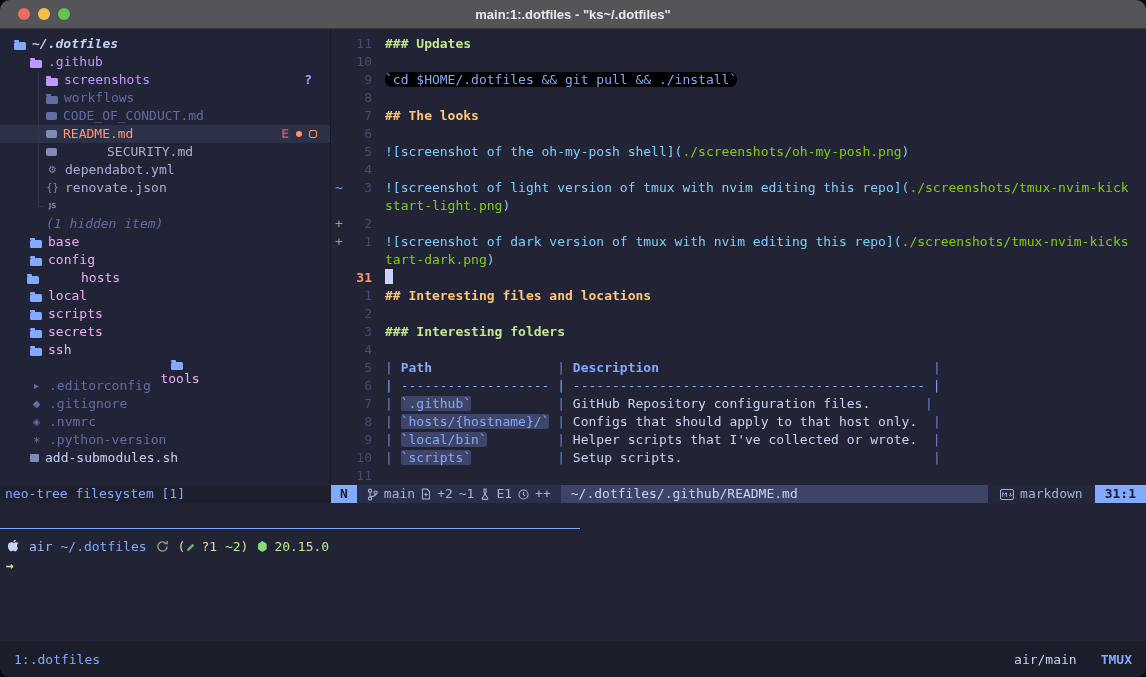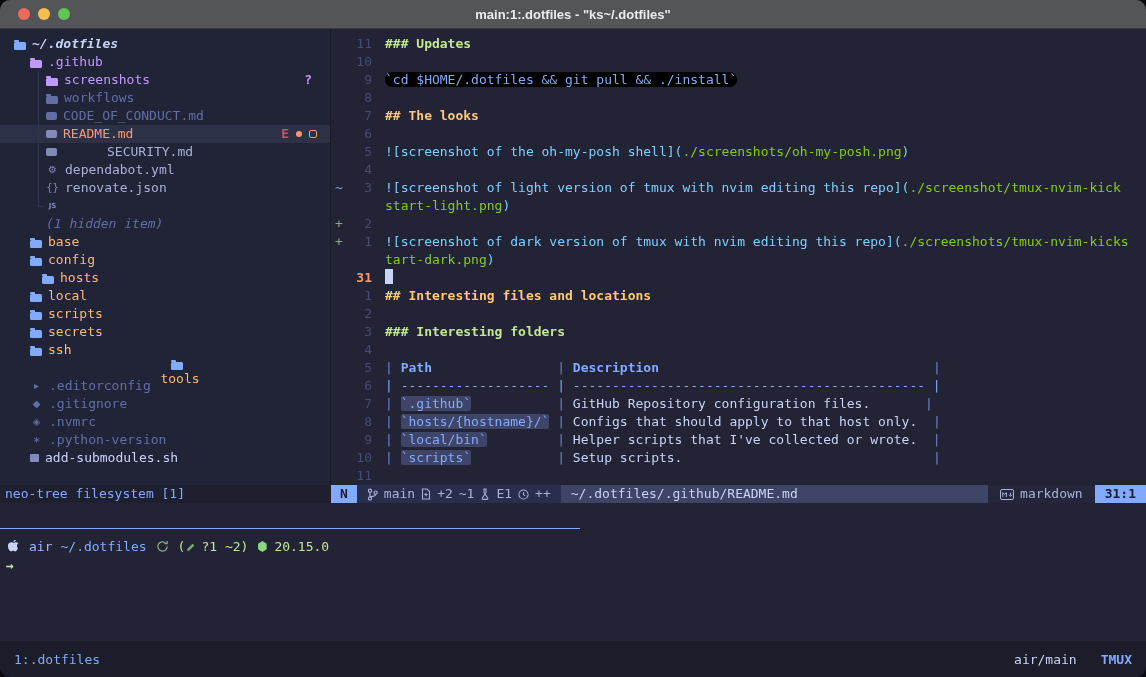--- a/index.html
+++ b/index.html
@@ -21,21 +21,21 @@
   .sicon{display:inline-flex;align-items:center;justify-content:center;width:13px;margin-right:6px;flex:none;
     font-family:"DejaVu Sans","Liberation Sans",sans-serif;font-size:10px;color:#828bb8;}
   .i-folder{position:relative;width:12px;height:8px;background:currentColor;border-radius:1.5px;margin-top:3px;}
   .i-folder::before{content:"";position:absolute;top:-2px;left:0;width:5px;height:2px;background:currentColor;border-radius:1px 1px 0 0;}
   .i-md{width:11px;height:8px;background:currentColor;border-radius:2px;}
   .i-js{font-size:7px;font-weight:bold;letter-spacing:0;}
   .i-sq{width:9px;height:8px;background:currentColor;border-radius:1px;}
   .c-root{color:#c8d3f5;font-weight:bold;font-style:italic;}
   .c-root .sicon{color:#82aaff;font-style:normal;}
   .c-purple{color:#c099ff;}.c-purple .sicon{color:#c099ff;}
-  .c-blue{color:#fdba74;}.c-blue .sicon{color:#82aaff;}
+  .c-blue{color:#f0abfc;}.c-blue .sicon{color:#82aaff;}
   .c-dim{color:#636da6;}.c-dim .sicon{color:#636da6;}
   .c-normal{color:#a9b1d6;}
   .c-bright{color:#c8d3f5;}
   .c-orange{color:#ff966c;}
   .c-hidden{color:#636da6;font-style:italic;}
   .g::before{content:"";position:absolute;left:38px;top:0;height:18px;border-left:1px solid #30354f;}
   .g-last::before{content:"";position:absolute;left:38px;top:0;height:9px;width:5px;
     border-left:1px solid #30354f;border-bottom:1px solid #30354f;}
   .sspacer{flex:1;}
   .badge-q{color:#c099ff;margin-right:18px;font-weight:bold;}
@@ -118,21 +118,21 @@
           <div class="srow c-dim g" style="padding-left: 46px;"><span class="sicon i-folder"></span><span>workflows</span><span class="sspacer"></span></div>
           <div class="srow c-dim g" style="padding-left: 46px;"><span class="sicon i-md"></span><span>CODE_OF_CONDUCT.md</span><span class="sspacer"></span></div>
           <div class="srow c-orange sel g" style="padding-left: 46px;"><span class="sicon i-md"></span><span>README.md</span><span class="sspacer"></span><span class="marks"><span class="mark-e">E</span><span class="mark-dot"></span><span class="mark-sq"></span></span></div>
           <div class="srow c-normal g" style="padding-left: 46px; gap: 44px;"><span class="sicon i-md"></span><span>SECURITY.md</span><span class="sspacer"></span></div>
           <div class="srow c-normal g" style="padding-left: 46px;"><span class="sicon">⚙</span><span>dependabot.yml</span><span class="sspacer"></span></div>
           <div class="srow c-normal g" style="padding-left: 46px;"><span class="sicon">{}</span><span>renovate.json</span><span class="sspacer"></span></div>
           <div class="srow c-normal g-last" style="padding-left: 46px;"><span class="sicon i-js">JS</span><span class="sspacer"></span></div>
           <div class="srow c-hidden" style="padding-left: 46px;"><span>(1 hidden item)</span><span class="sspacer"></span></div>
           <div class="srow c-blue" style="padding-left: 30px;"><span class="sicon i-folder"></span><span>base</span><span class="sspacer"></span></div>
           <div class="srow c-blue" style="padding-left: 30px;"><span class="sicon i-folder"></span><span>config</span><span class="sspacer"></span></div>
-          <div class="srow c-blue" style="padding-left: 42px;"><span class="sicon i-folder"></span><span>hosts</span><span class="sspacer"></span></div>
+          <div class="srow c-blue" style="padding-left: 27px; gap: 36px;"><span class="sicon i-folder"></span><span>hosts</span><span class="sspacer"></span></div>
           <div class="srow c-blue" style="padding-left: 30px;"><span class="sicon i-folder"></span><span>local</span><span class="sspacer"></span></div>
           <div class="srow c-blue" style="padding-left: 30px;"><span class="sicon i-folder"></span><span>scripts</span><span class="sspacer"></span></div>
           <div class="srow c-blue" style="padding-left: 30px;"><span class="sicon i-folder"></span><span>secrets</span><span class="sspacer"></span></div>
           <div class="srow c-blue" style="padding-left: 30px;"><span class="sicon i-folder"></span><span>ssh</span><span class="sspacer"></span></div>
           <div class="srow c-blue" style="padding-left: 30px; flex-direction: column;"><span class="sicon i-folder"></span><span>tools</span><span class="sspacer"></span></div>
           <div class="srow c-dim" style="padding-left: 30px;"><span class="sicon">▸</span><span>.editorconfig</span><span class="sspacer"></span></div>
           <div class="srow c-dim" style="padding-left: 30px;"><span class="sicon">◆</span><span>.gitignore</span><span class="sspacer"></span></div>
           <div class="srow c-dim" style="padding-left: 30px;"><span class="sicon">◈</span><span>.nvmrc</span><span class="sspacer"></span></div>
           <div class="srow c-dim" style="padding-left: 30px;"><span class="sicon">∗</span><span>.python-version</span><span class="sspacer"></span></div>
           <div class="srow c-bright" style="padding-left: 30px;"><span class="sicon i-sq"></span><span>add-submodules.sh</span><span class="sspacer"></span></div>
@@ -141,21 +141,21 @@
     <div class="editor">
       <div id="editor-lines">
           <div class="eline"><span class="esign"></span><span class="enum">11</span><span class="etxt"><span class="s-h3">### Updates</span></span></div>
           <div class="eline"><span class="esign"></span><span class="enum">10</span><span class="etxt"></span></div>
           <div class="eline"><span class="esign"></span><span class="enum">9</span><span class="etxt"><span class="s-code">`cd $HOME/.dotfiles &amp;&amp; git pull &amp;&amp; ./install`</span></span></div>
           <div class="eline"><span class="esign"></span><span class="enum">8</span><span class="etxt"></span></div>
           <div class="eline"><span class="esign"></span><span class="enum">7</span><span class="etxt"><span class="s-h2">## The looks</span></span></div>
           <div class="eline"><span class="esign"></span><span class="enum">6</span><span class="etxt"></span></div>
           <div class="eline"><span class="esign"></span><span class="enum">5</span><span class="etxt"><span class="s-md">![screenshot of the oh-my-posh shell](</span><span class="s-link">./screenshots/oh-my-posh.png</span><span class="s-md">)</span></span></div>
           <div class="eline"><span class="esign"></span><span class="enum">4</span><span class="etxt"></span></div>
-          <div class="eline"><span class="esign sg-chg">~</span><span class="enum">3</span><span class="etxt"><span class="s-md">![screenshot of light version of tmux with nvim editing this repo](</span><span class="s-link">./screenshot/tmux-nvim-kick</span></span></div>
+          <div class="eline"><span class="esign sg-chg">~</span><span class="enum">3</span><span class="etxt"><span class="s-md">![screenshot of light version of tmux with nvim editing this repo](</span><span class="s-link">./screenshots/tmux-nvim-kick</span></span></div>
           <div class="eline"><span class="esign"></span><span class="enum"></span><span class="etxt"><span class="s-link">start-light.png</span><span class="s-md">)</span></span></div>
           <div class="eline"><span class="esign sg-add">+</span><span class="enum">2</span><span class="etxt"></span></div>
           <div class="eline"><span class="esign sg-add">+</span><span class="enum">1</span><span class="etxt"><span class="s-md">![screenshot of dark version of tmux with nvim editing this repo](</span><span class="s-link">./screenshots/tmux-nvim-kicks</span></span></div>
           <div class="eline"><span class="esign"></span><span class="enum"></span><span class="etxt"><span class="s-link">tart-dark.png</span><span class="s-md">)</span></span></div>
           <div class="eline"><span class="esign"></span><span class="enum cur">31</span><span class="etxt"><span class="cursor"></span></span></div>
           <div class="eline"><span class="esign"></span><span class="enum">1</span><span class="etxt"><span class="s-h2">## Interesting files and locations</span></span></div>
           <div class="eline"><span class="esign"></span><span class="enum">2</span><span class="etxt"></span></div>
           <div class="eline"><span class="esign"></span><span class="enum">3</span><span class="etxt"><span class="s-h3">### Interesting folders</span></span></div>
           <div class="eline"><span class="esign"></span><span class="enum">4</span><span class="etxt"></span></div>
           <div class="eline"><span class="esign"></span><span class="enum">5</span><span class="etxt"><span class="s-pipe">| </span><span class="s-th">Path</span><span class="s-pipe">                | </span><span class="s-th">Description</span><span class="s-pipe">                                   |</span></span></div>

